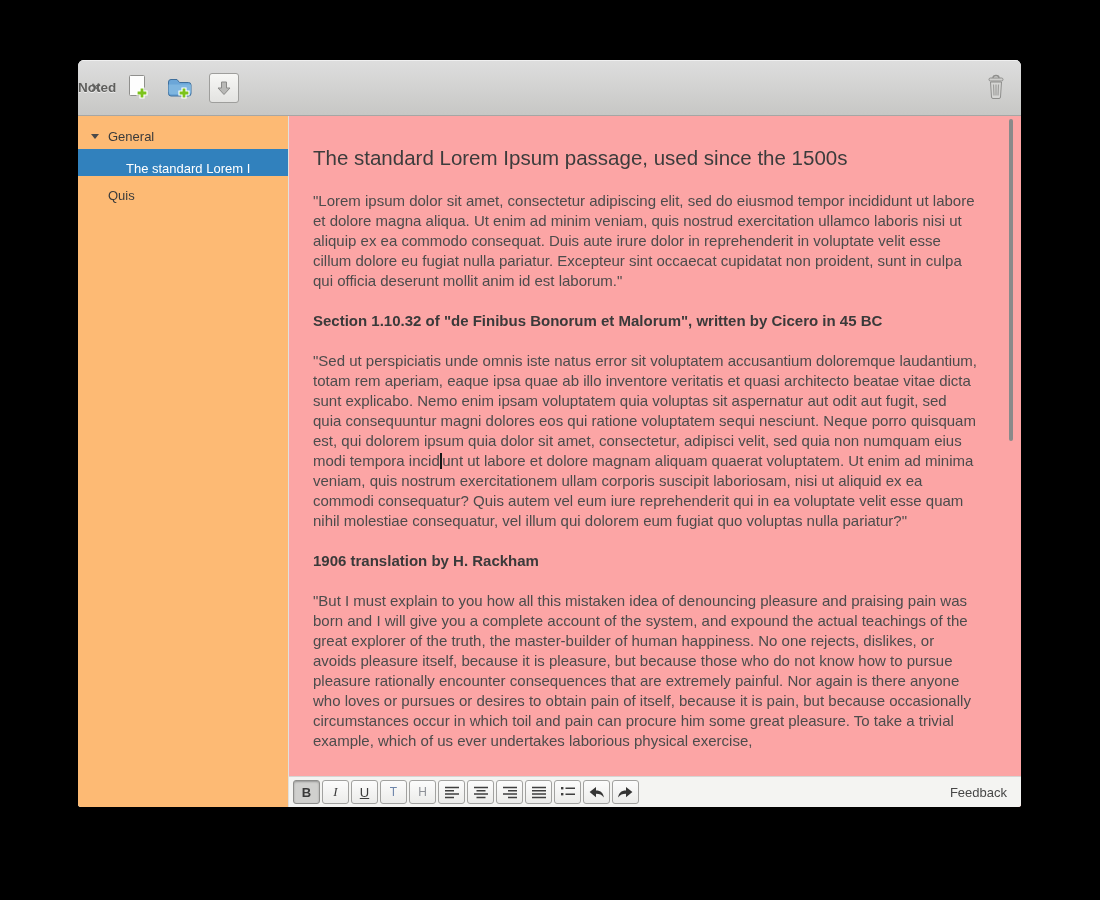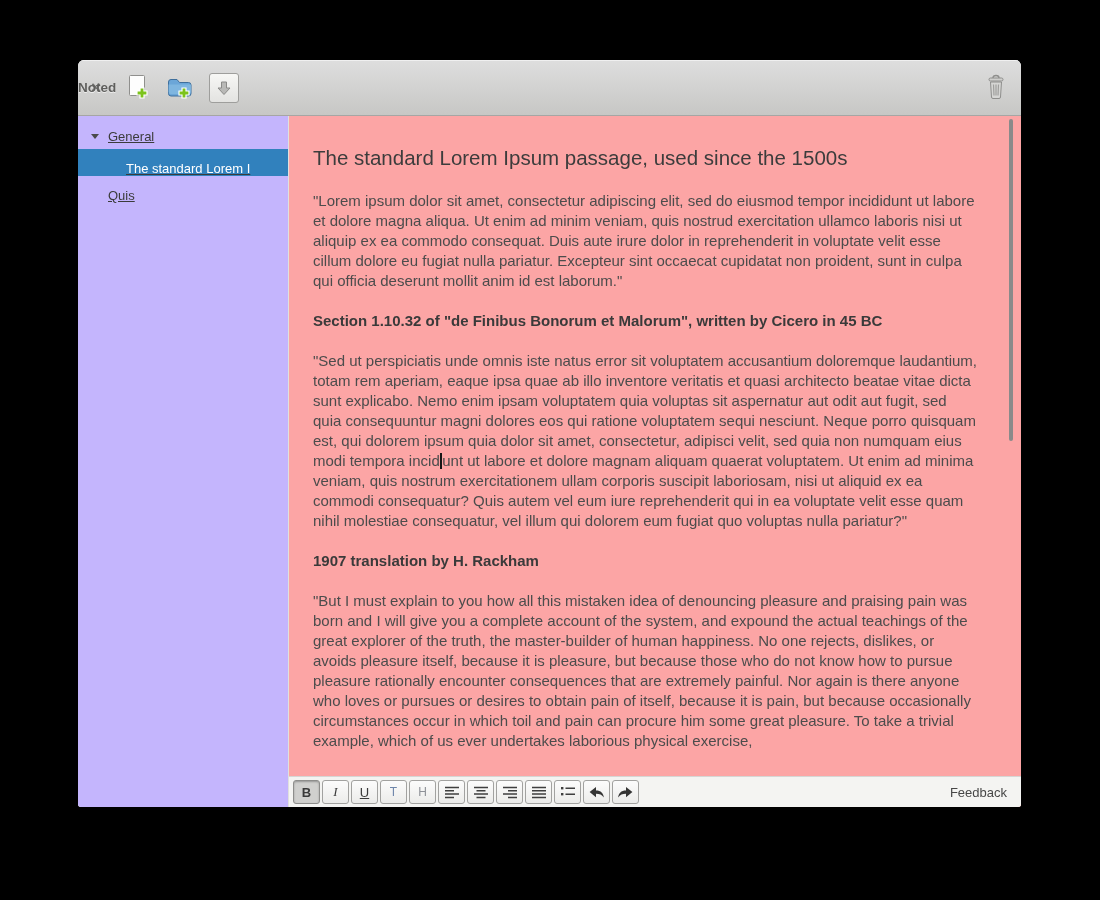--- a/index.html
+++ b/index.html
@@ -34,22 +34,22 @@
   }
   .win-title{
     position:absolute;left:0;right:0;
     font-size:13.5px;font-weight:bold;color:#5e5e5c;
     text-shadow:0 1px 0 rgba(255,255,255,.6);pointer-events:none;
   }
   .trash-btn{position:absolute;right:14px;top:14px;}
   
   .main{flex:1;display:flex;min-height:0;}
   .sidebar{
-    width:211px;flex:0 0 211px;background:#c4b5fd;border-right:1px solid #e0e0de;
-    padding-top:7px;font-size:13px;color:#3b3b3b;box-sizing:border-box;text-decoration:underline;
+    width:211px;flex:0 0 211px;background:#fdba74;border-right:1px solid #e0e0de;
+    padding-top:7px;font-size:13px;color:#3b3b3b;box-sizing:border-box;
   }
   .cat-row{height:26px;display:flex;align-items:center;padding-left:13px;}
   .tri{
     width:0;height:0;border-left:4.5px solid transparent;border-right:4.5px solid transparent;
     border-top:5.5px solid #4a4a4a;margin-right:9px;
   }
   .note-row{
     height:27px;display:flex;align-items:flex-end;padding-left:48px;
     color:#fff;font-size:13px;
   }
@@ -154,21 +154,21 @@
       </div>
     </div>
 
     <div class="content">
       <div class="doc">
         <div class="doc-inner">
           <div class="doc-title">The standard Lorem Ipsum passage, used since the 1500s</div>
           <p>"Lorem ipsum dolor sit amet, consectetur adipiscing elit, sed do eiusmod tempor incididunt ut labore et dolore magna aliqua. Ut enim ad minim veniam, quis nostrud exercitation ullamco laboris nisi ut aliquip ex ea commodo consequat. Duis aute irure dolor in reprehenderit in voluptate velit esse cillum dolore eu fugiat nulla pariatur. Excepteur sint occaecat cupidatat non proident, sunt in culpa qui officia deserunt mollit anim id est laborum."</p>
           <h2>Section 1.10.32 of "de Finibus Bonorum et Malorum", written by Cicero in 45 BC</h2>
           <p><span>"Sed ut perspiciatis unde omnis iste natus error sit voluptatem accusantium doloremque laudantium, totam rem aperiam, eaque ipsa quae ab illo inventore veritatis et quasi architecto beatae vitae dicta sunt explicabo. Nemo enim ipsam voluptatem quia voluptas sit aspernatur aut odit aut fugit, sed quia consequuntur magni dolores eos qui ratione voluptatem sequi nesciunt. Neque porro quisquam est, qui dolorem ipsum quia dolor sit amet, consectetur, adipisci velit, sed quia non numquam eius modi tempora incid</span><span class="caret"></span><span>unt ut labore et dolore magnam aliquam quaerat voluptatem. Ut enim ad minima veniam, quis nostrum exercitationem ullam corporis suscipit laboriosam, nisi ut aliquid ex ea commodi consequatur? Quis autem vel eum iure reprehenderit qui in ea voluptate velit esse quam nihil molestiae consequatur, vel illum qui dolorem eum fugiat quo voluptas nulla pariatur?"</span></p>
-          <h2>1907 translation by H. Rackham</h2>
+          <h2>1906 translation by H. Rackham</h2>
           <p>"But I must explain to you how all this mistaken idea of denouncing pleasure and praising pain was born and I will give you a complete account of the system, and expound the actual teachings of the great explorer of the truth, the master-builder of human happiness. No one rejects, dislikes, or avoids pleasure itself, because it is pleasure, but because those who do not know how to pursue pleasure rationally encounter consequences that are extremely painful. Nor again is there anyone who loves or pursues or desires to obtain pain of itself, because it is pain, but because occasionally circumstances occur in which toil and pain can procure him some great pleasure. To take a trivial example, which of us ever undertakes laborious physical exercise,</p>
         </div>
       </div>
       <div class="scroll-thumb"></div>
 
       <div class="toolbar">
         <div class="tbtn active tb-b">B</div>
         <div class="tbtn tb-i">I</div>
         <div class="tbtn tb-u">U</div>
         <div class="tbtn tb-t">T</div>

